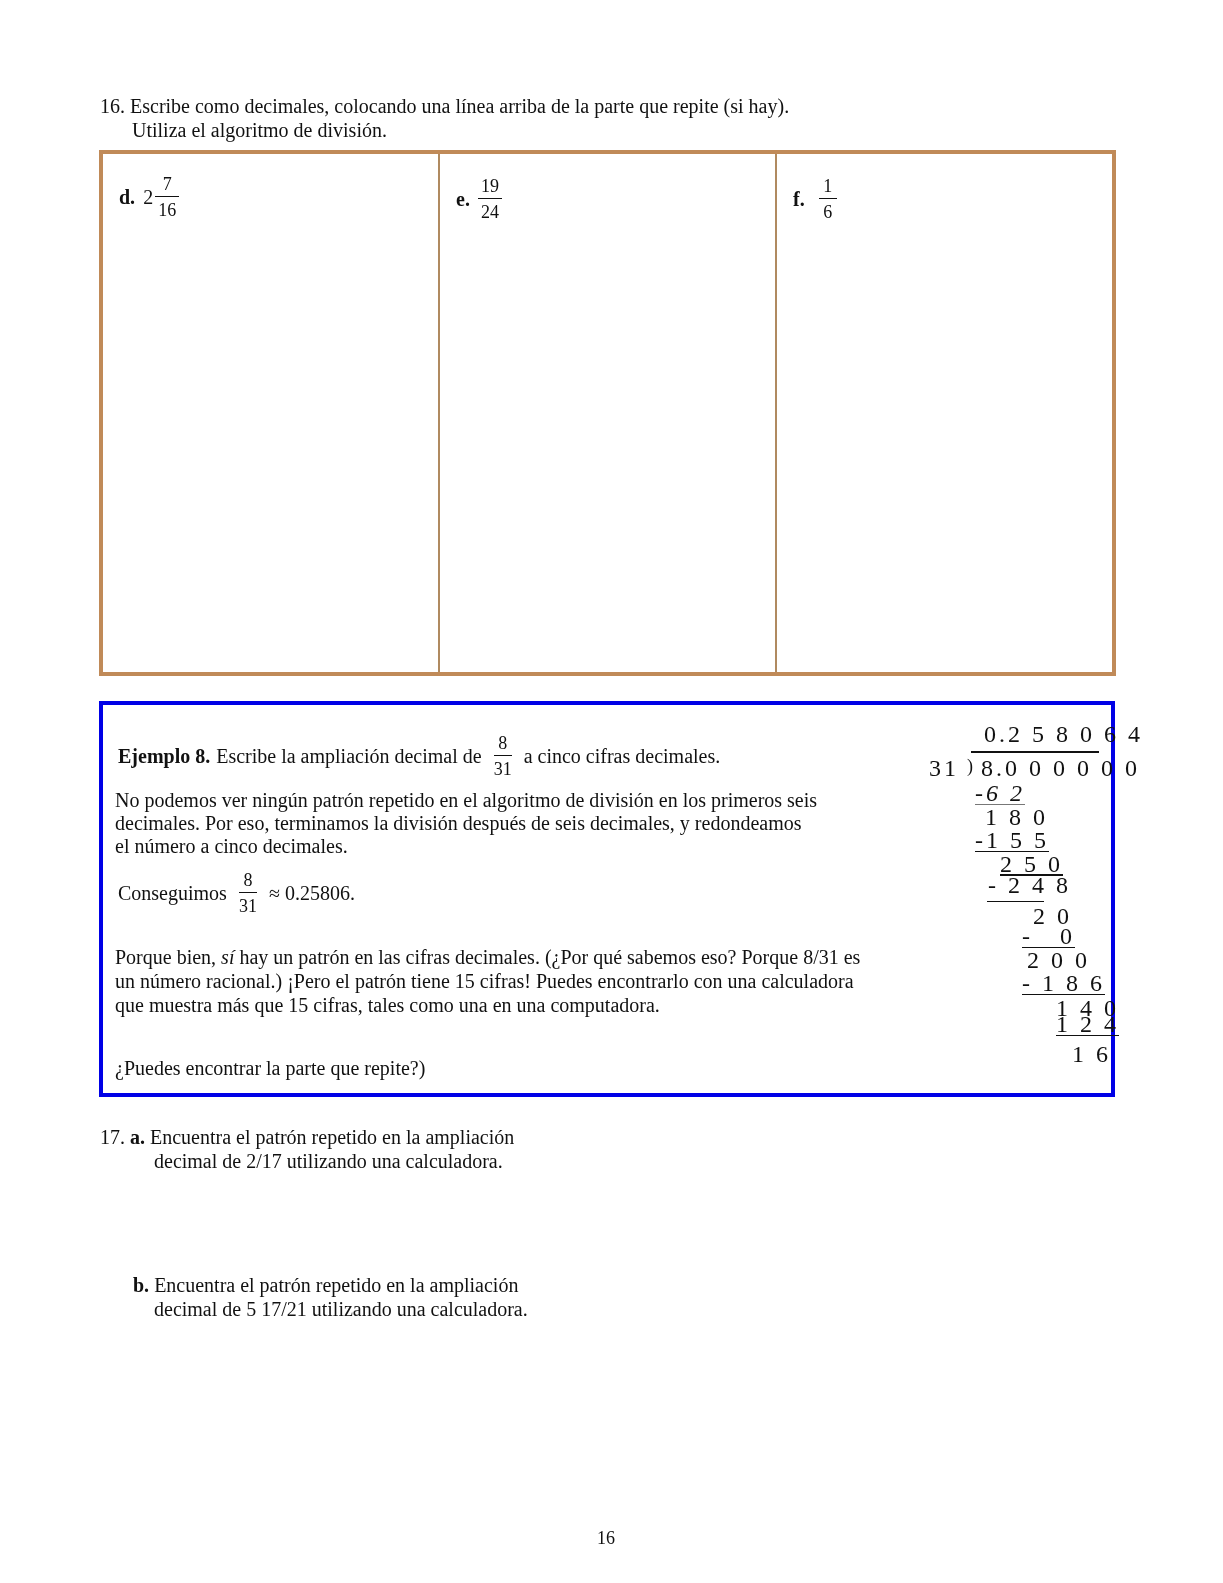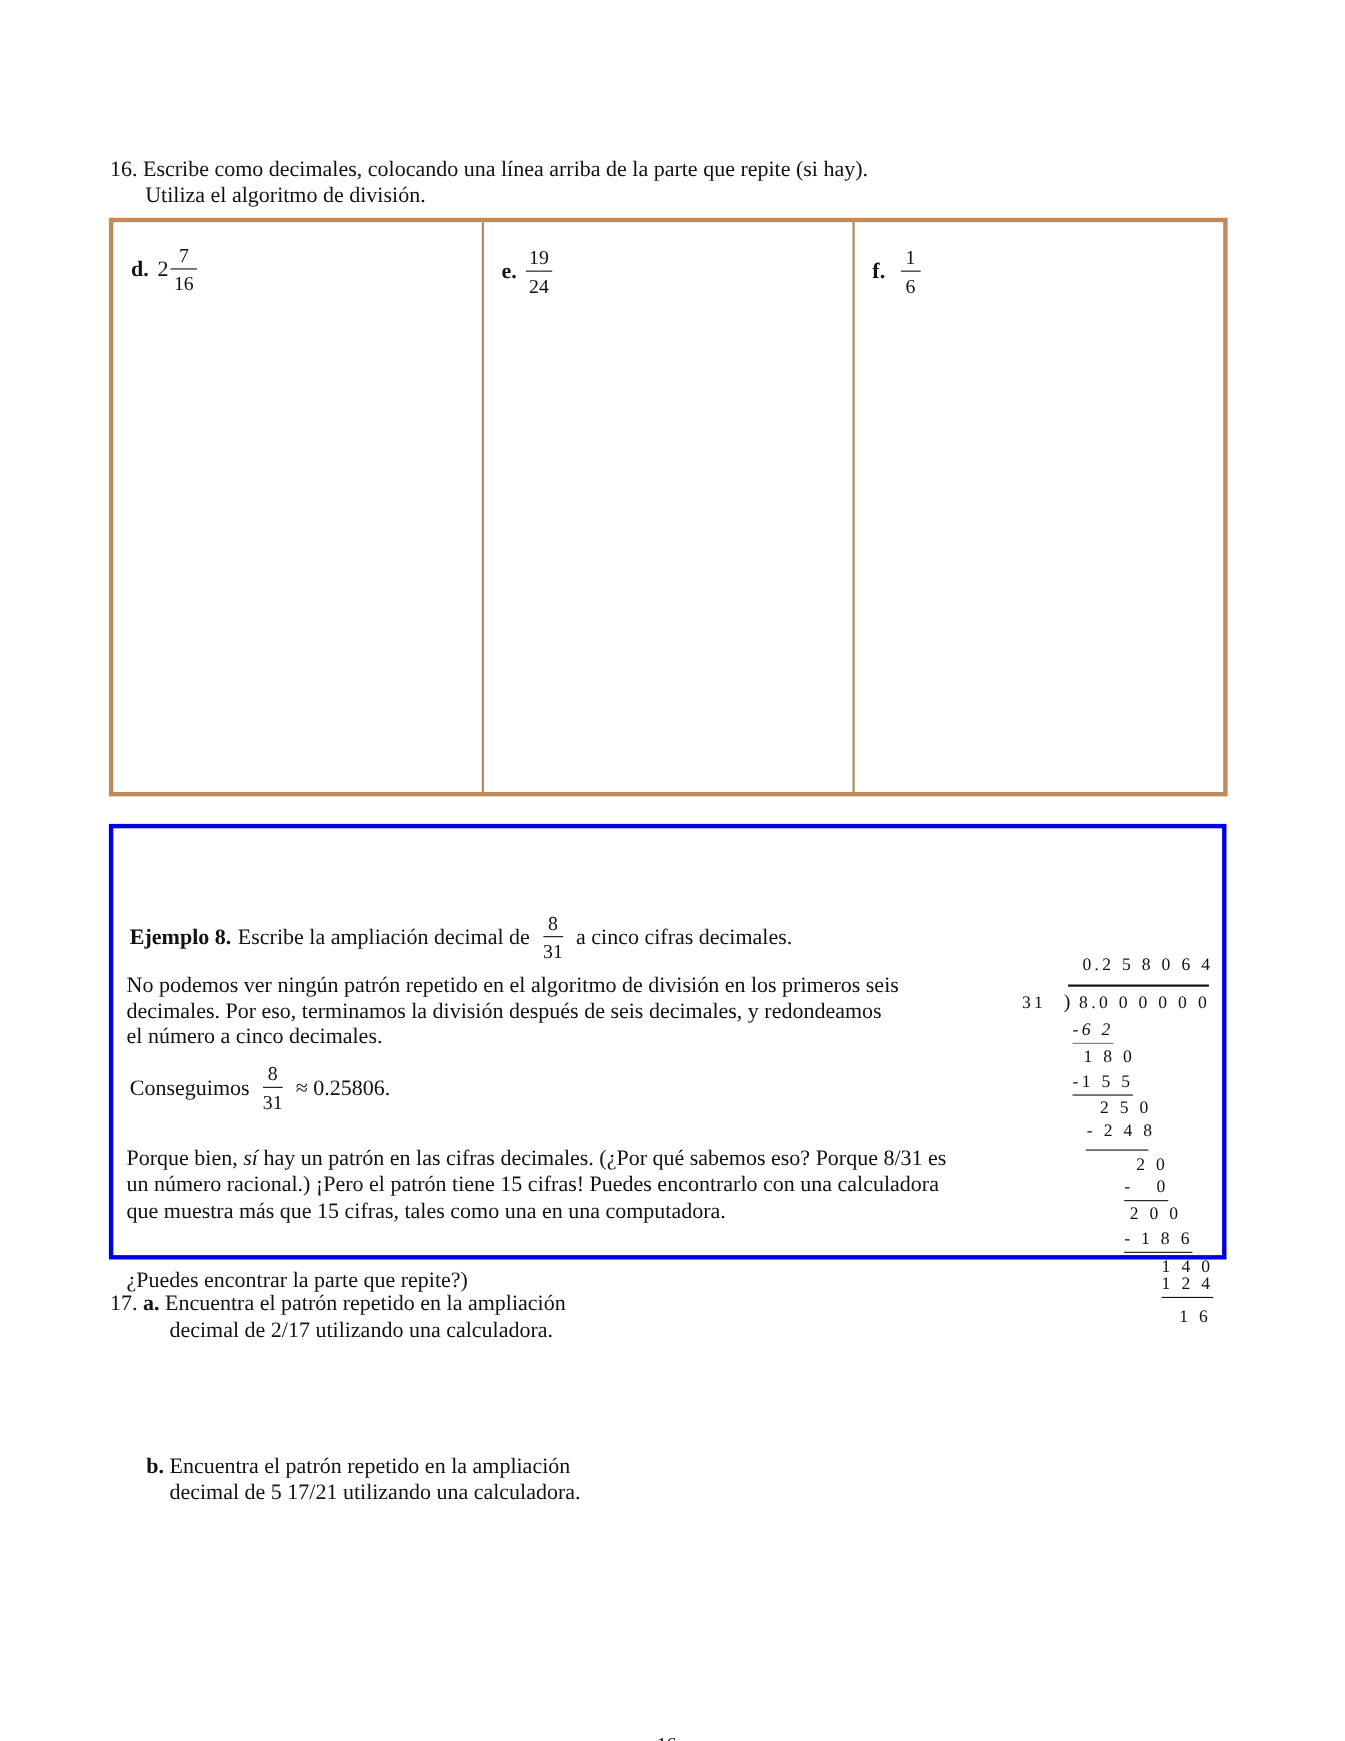--- a/index.html
+++ b/index.html
@@ -1,20 +1,20 @@
 <!DOCTYPE html>
 <html><head>
   <meta charset="utf-8">
   <style>
     html, body { margin: 0; padding: 0; background: #ffffff; }
     body {
       width: 1223px; height: 1583px; position: relative; overflow: hidden;
       font-family: "Liberation Serif", serif; color: #111; font-size: 20px;
     }
-    .abs { position: absolute; margin-top: 48px; }
+    .abs { position: absolute; }
     .line { white-space: nowrap; line-height: 24px; }
     .bold { font-weight: bold; }
 
     
     .frac { display: inline-flex; flex-direction: column; align-items: center; vertical-align: middle; font-size: 18px; line-height: 20px; }
     .frac .num { padding: 0 2px; }
     .frac .bar { width: 100%; min-width: 18px; border-top: 1.5px solid #111; margin: 2px 0 3px 0; }
 
     
     .grid16 {
@@ -23,21 +23,21 @@
     }
     .cell { flex: 1; position: relative; }
     .cell + .cell { border-left: 2px solid #b08a60; }
     .cell-label { position: absolute; top: 22px; display: flex; align-items: center; gap: 8px; font-size: 20px; }
 
     
     .ex8 {
       left: 99px; top: 701px; width: 1008px; height: 388px;
       border: 4px solid #0000e6; box-sizing: content-box;
     }
-    .ld { font-size: 16px; letter-spacing: 3px; line-height: 22px; white-space: pre; }
+    .ld { font-size: 24px; letter-spacing: 3px; line-height: 22px; white-space: pre; }
     .ul { border-bottom: 1.5px solid #111; }
     .dashes { letter-spacing: 0; }
   </style>
 </head>
 <body>
 
 <div class="abs line" style="left:100px; top:94px;">16. Escribe como decimales, colocando una línea arriba de la parte que repite (si hay).</div>
 <div class="abs line" style="left:132px; top:118px;">Utiliza el algoritmo de división.</div>
 
 <div class="abs grid16">
@@ -116,21 +116,21 @@
   <div class="abs" style="left:826px; top:14px; width:180px; height:370px;">
     <div class="abs ld" style="left:55px; top:4px;">0.2 5 8 0 6 4</div>
     <div class="abs" style="left:42px; top:32px; width:128px; border-top:2.5px solid #111;"></div>
     <div class="abs ld" style="left:0px; top:38px;">31</div>
     <div class="abs ld" style="left:38px; top:36px; font-size:18px;">)</div>
     <div class="abs ld" style="left:52px; top:38px;text-align:right;">8.0 0 0 0 0 0</div>
 
     <div class="abs ld ul" style="left:46px; top:63px; border-color:#777;font-style:italic;">-6 2</div>
     <div class="abs ld" style="left:56px; top:87px;">1 8 0</div>
     <div class="abs ld ul" style="left:46px; top:110px;">-1 5 5</div>
-    <div class="abs ld" style="left:71px; top:134px;">2 5 0</div>
+    <div class="abs ld" style="left:71px; top:134px;text-decoration:underline;">2 5 0</div>
     <div class="abs ld" style="left:59px; top:155px;">- 2 4 8</div>
     <div class="abs" style="left:58px; top:182px; width:57px; border-top:1.5px solid #111;"></div>
     <div class="abs ld" style="left:104px; top:186px;">2 0</div>
     <div class="abs ld ul" style="left:93px; top:206px;">-   0</div>
     <div class="abs ld" style="left:98px; top:230px;">2 0 0</div>
     <div class="abs ld ul" style="left:93px; top:253px;">- 1 8 6</div>
     <div class="abs ld" style="left:127px; top:278px;">1 4 0</div>
     <div class="abs ld ul" style="left:127px; top:294px;">1 2 4</div>
     <div class="abs ld" style="left:143px; top:324px;">1 6</div>
   </div>

